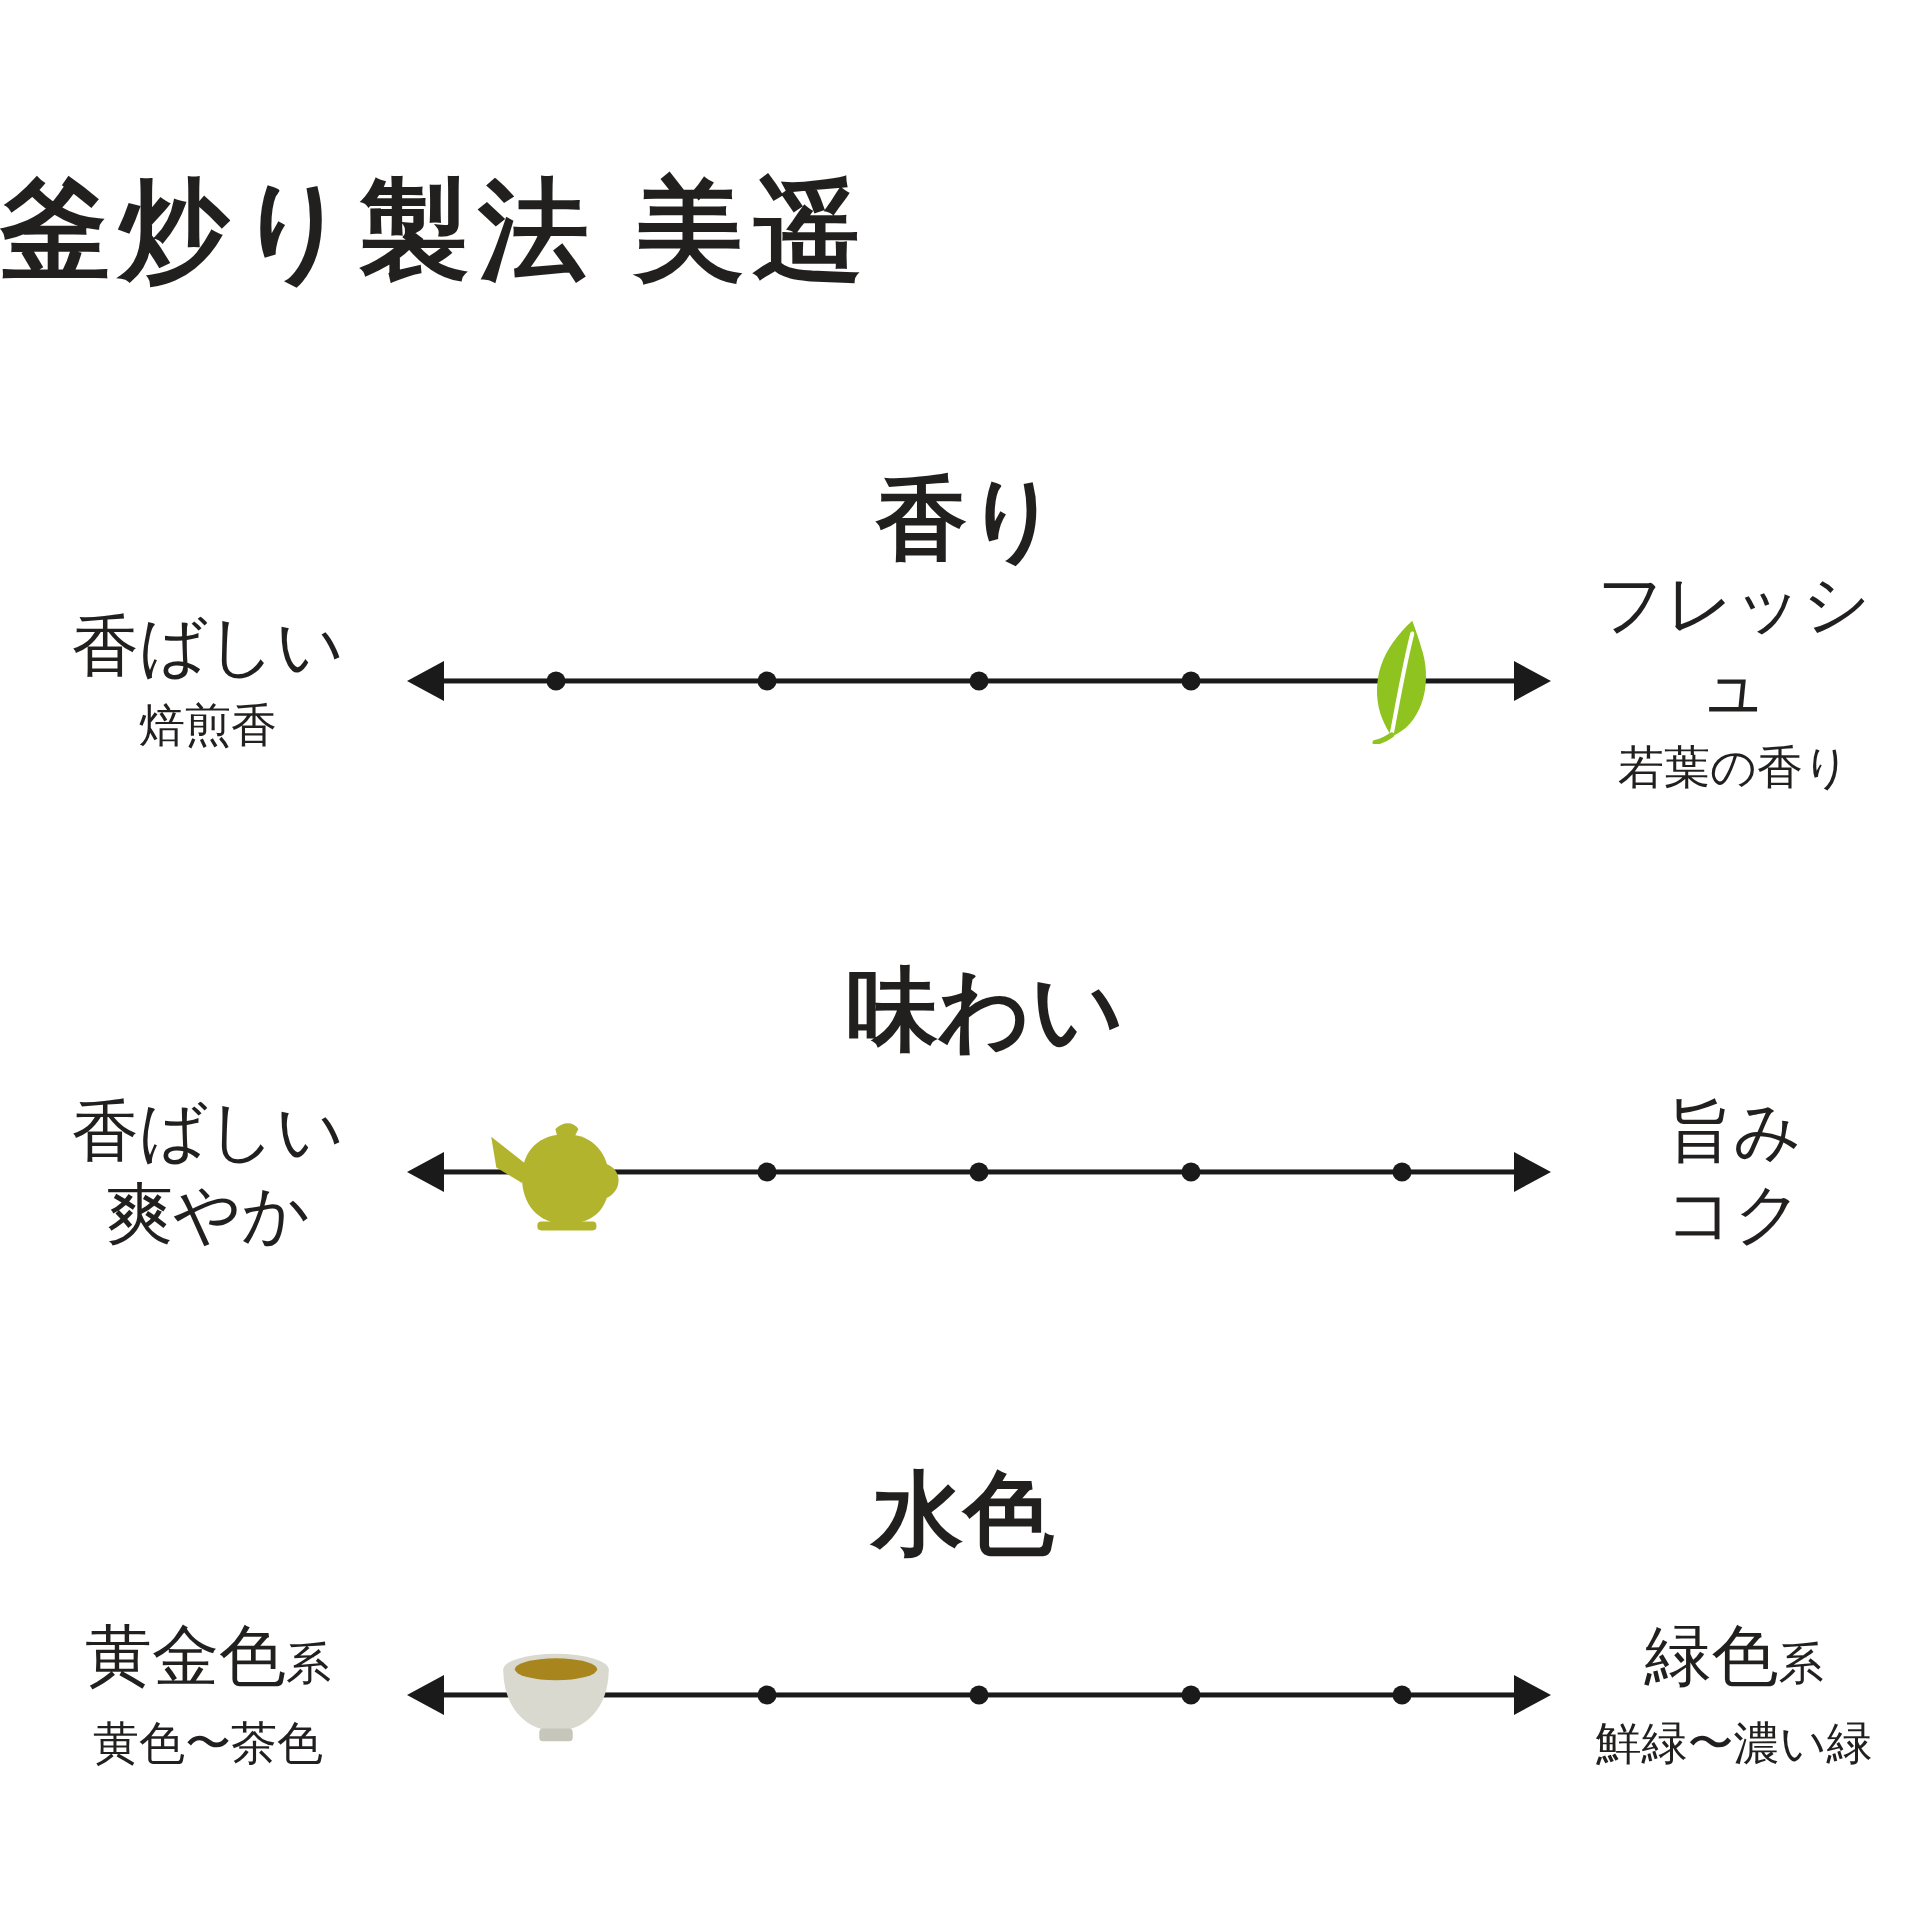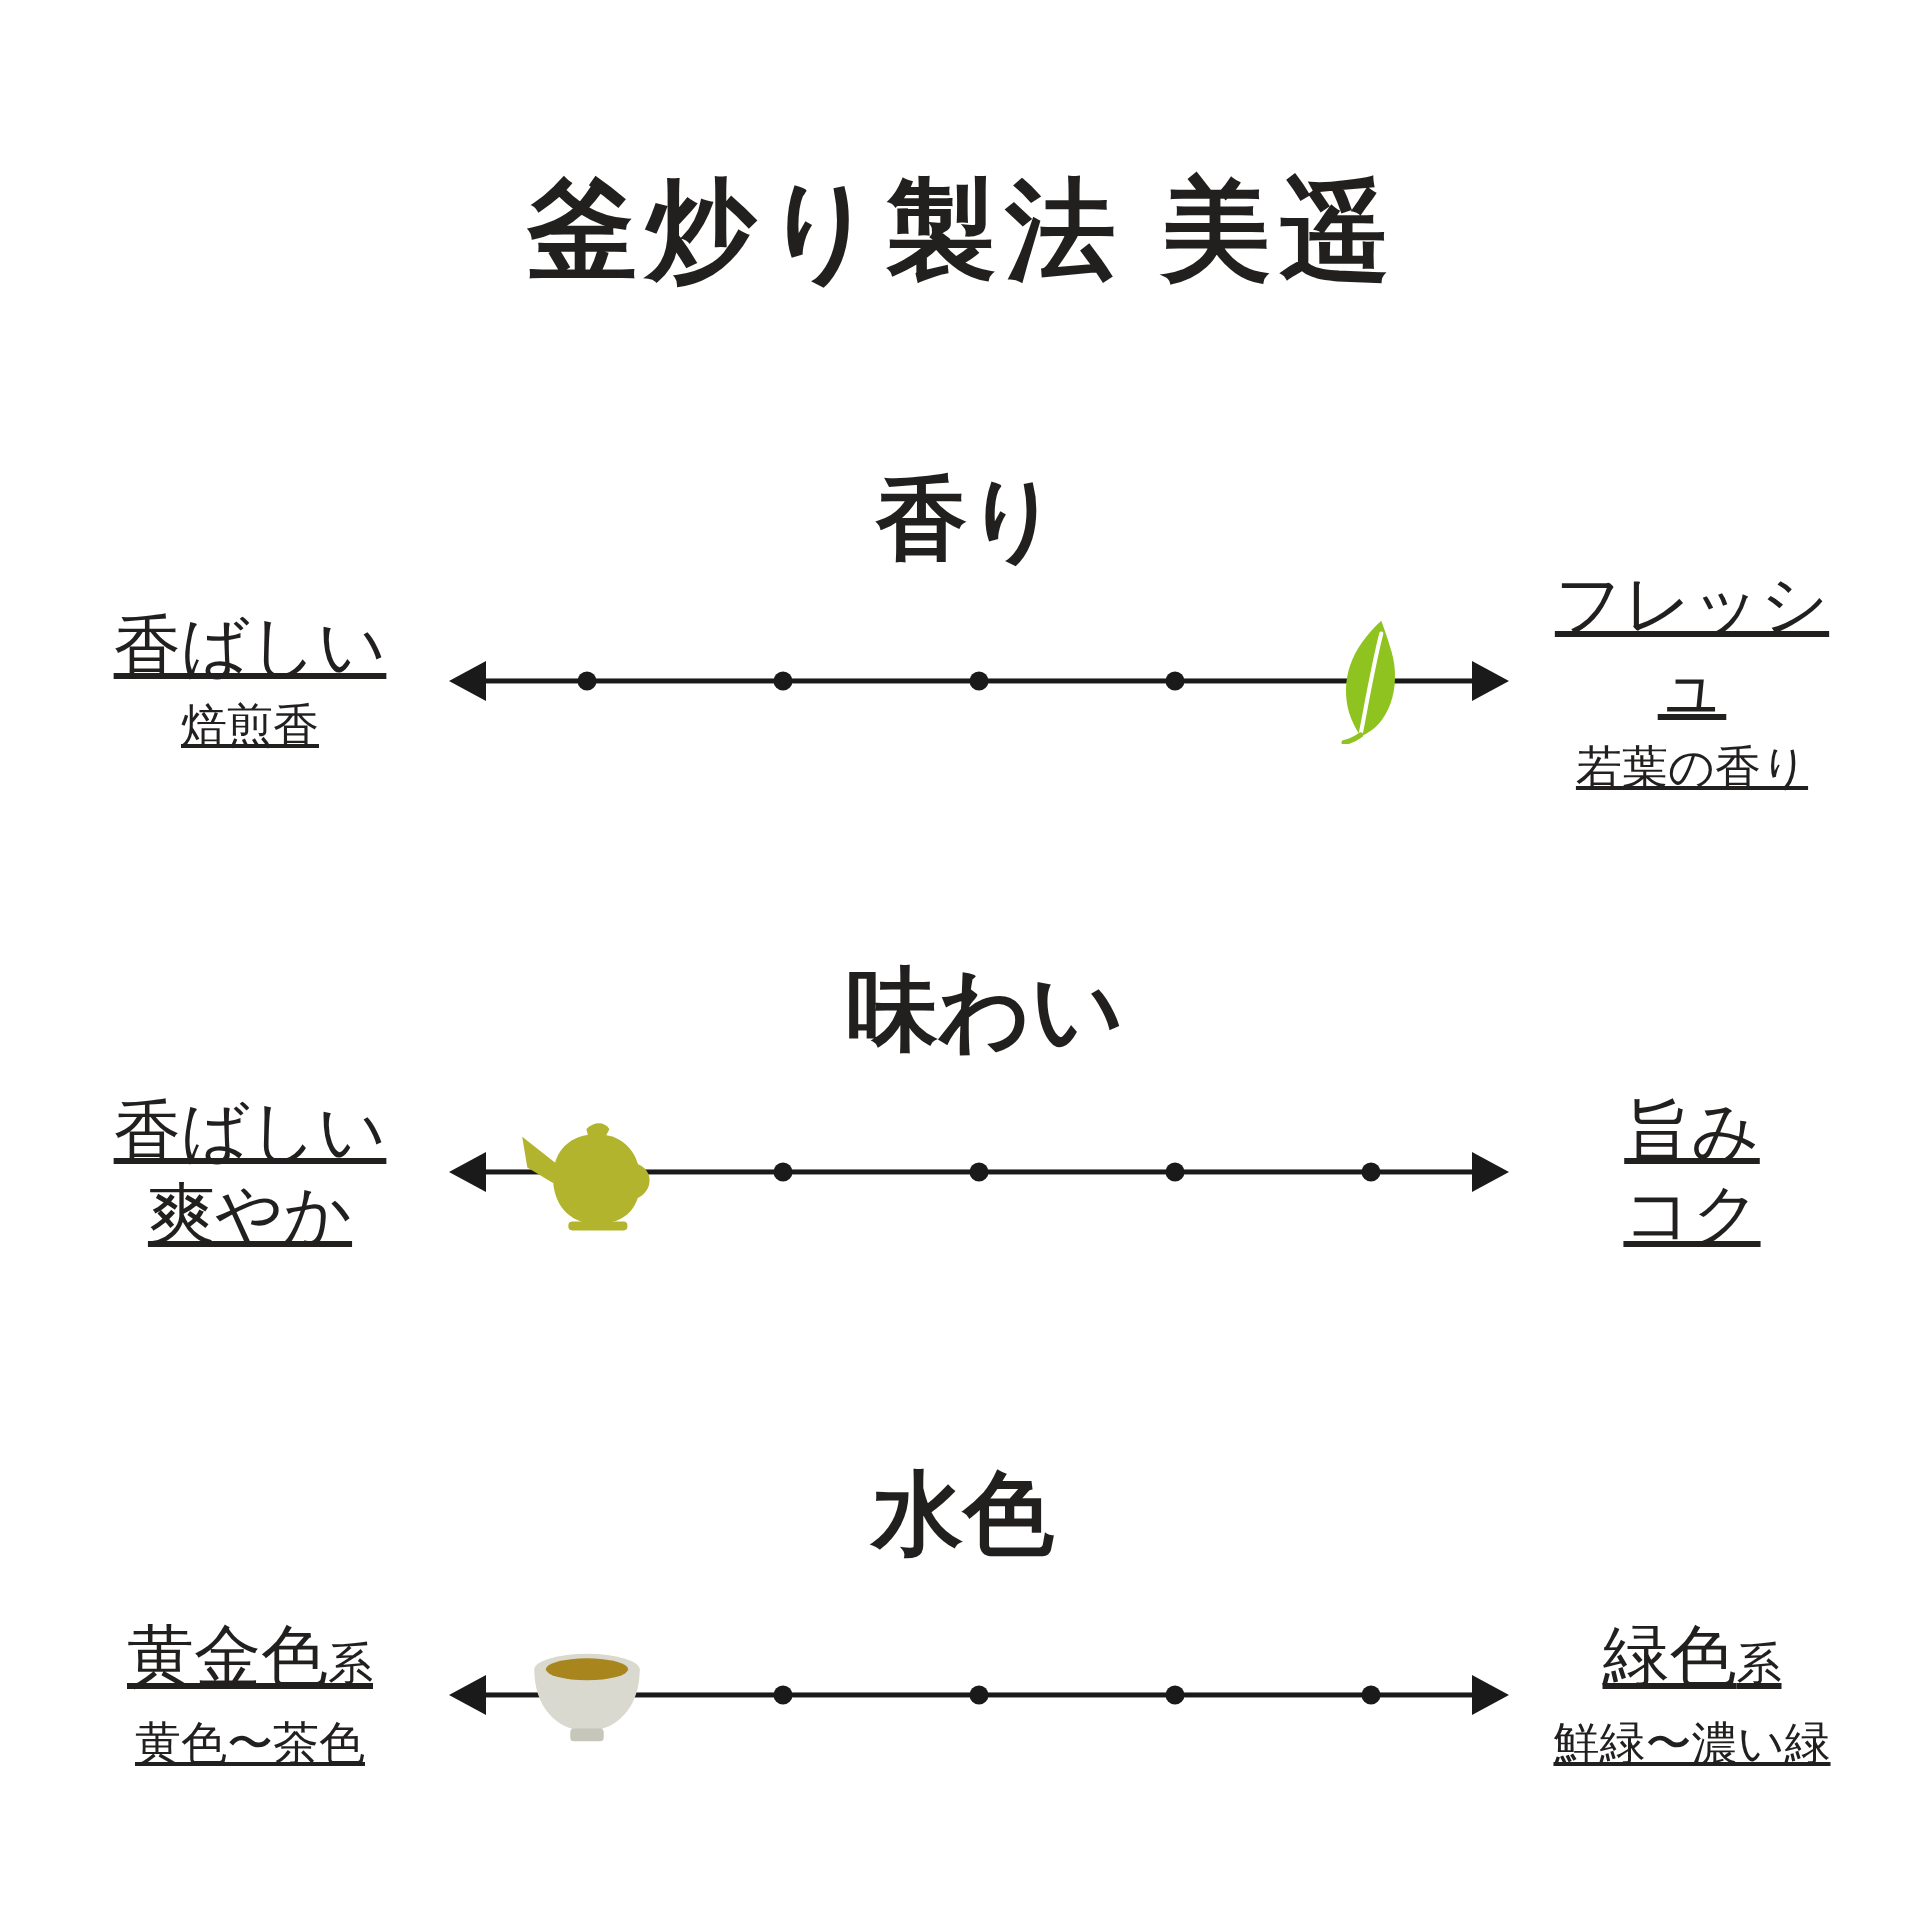--- a/index.html
+++ b/index.html
@@ -2,30 +2,30 @@
 <html style="font-size:10.3px"><head>
 <meta charset="utf-8">
 <style>
   html,body{margin:0;padding:0;}
   body{
     width:1926px;height:1926px;background:#ffffff;
     font-family:"Liberation Serif","DejaVu Serif",serif;
     color:#221f1f;overflow:hidden;
   }
   .title{
-    margin-top:161px;text-align:center;font-size:110px;font-weight:bold;
+    margin-top:161px;font-size:110px;font-weight:bold;
     letter-spacing:9px;line-height:141px;
   }
   .section-heading{
     text-align:center;font-size:91px;font-weight:bold;line-height:128px;
   }
   .heading-1{margin-top:154px;margin-left:10px;}
   .heading-2{margin-top:170px;margin-left:45px;}
   .heading-3{margin-top:183px;}
-  .row{display:flex;align-items:center;padding:0 83px;height:193px;text-decoration:underline;}
+  .row{display:flex;align-items:center;padding:0 41px;height:193px;}
   .row-3{margin-top:19px;}
   .lbl{width:334px;text-align:center;}
   .lbl.right{width:302px;}
   .lbl-main{font-size:67px;line-height:83px;font-family:"Liberation Sans","DejaVu Sans",sans-serif;}
   .lbl-sub{font-size:46px;line-height:64px;margin-top:6.4px;font-family:"Liberation Sans","DejaVu Sans",sans-serif;}
   .suffix{font-size:45px;}
   .track{position:relative;flex:1;margin:0 32px;height:193px;}
   .line{
     position:absolute;left:19px;right:19px;top:50%;height:5.1px;
     background:#1a1a1a;transform:translateY(-50%);

